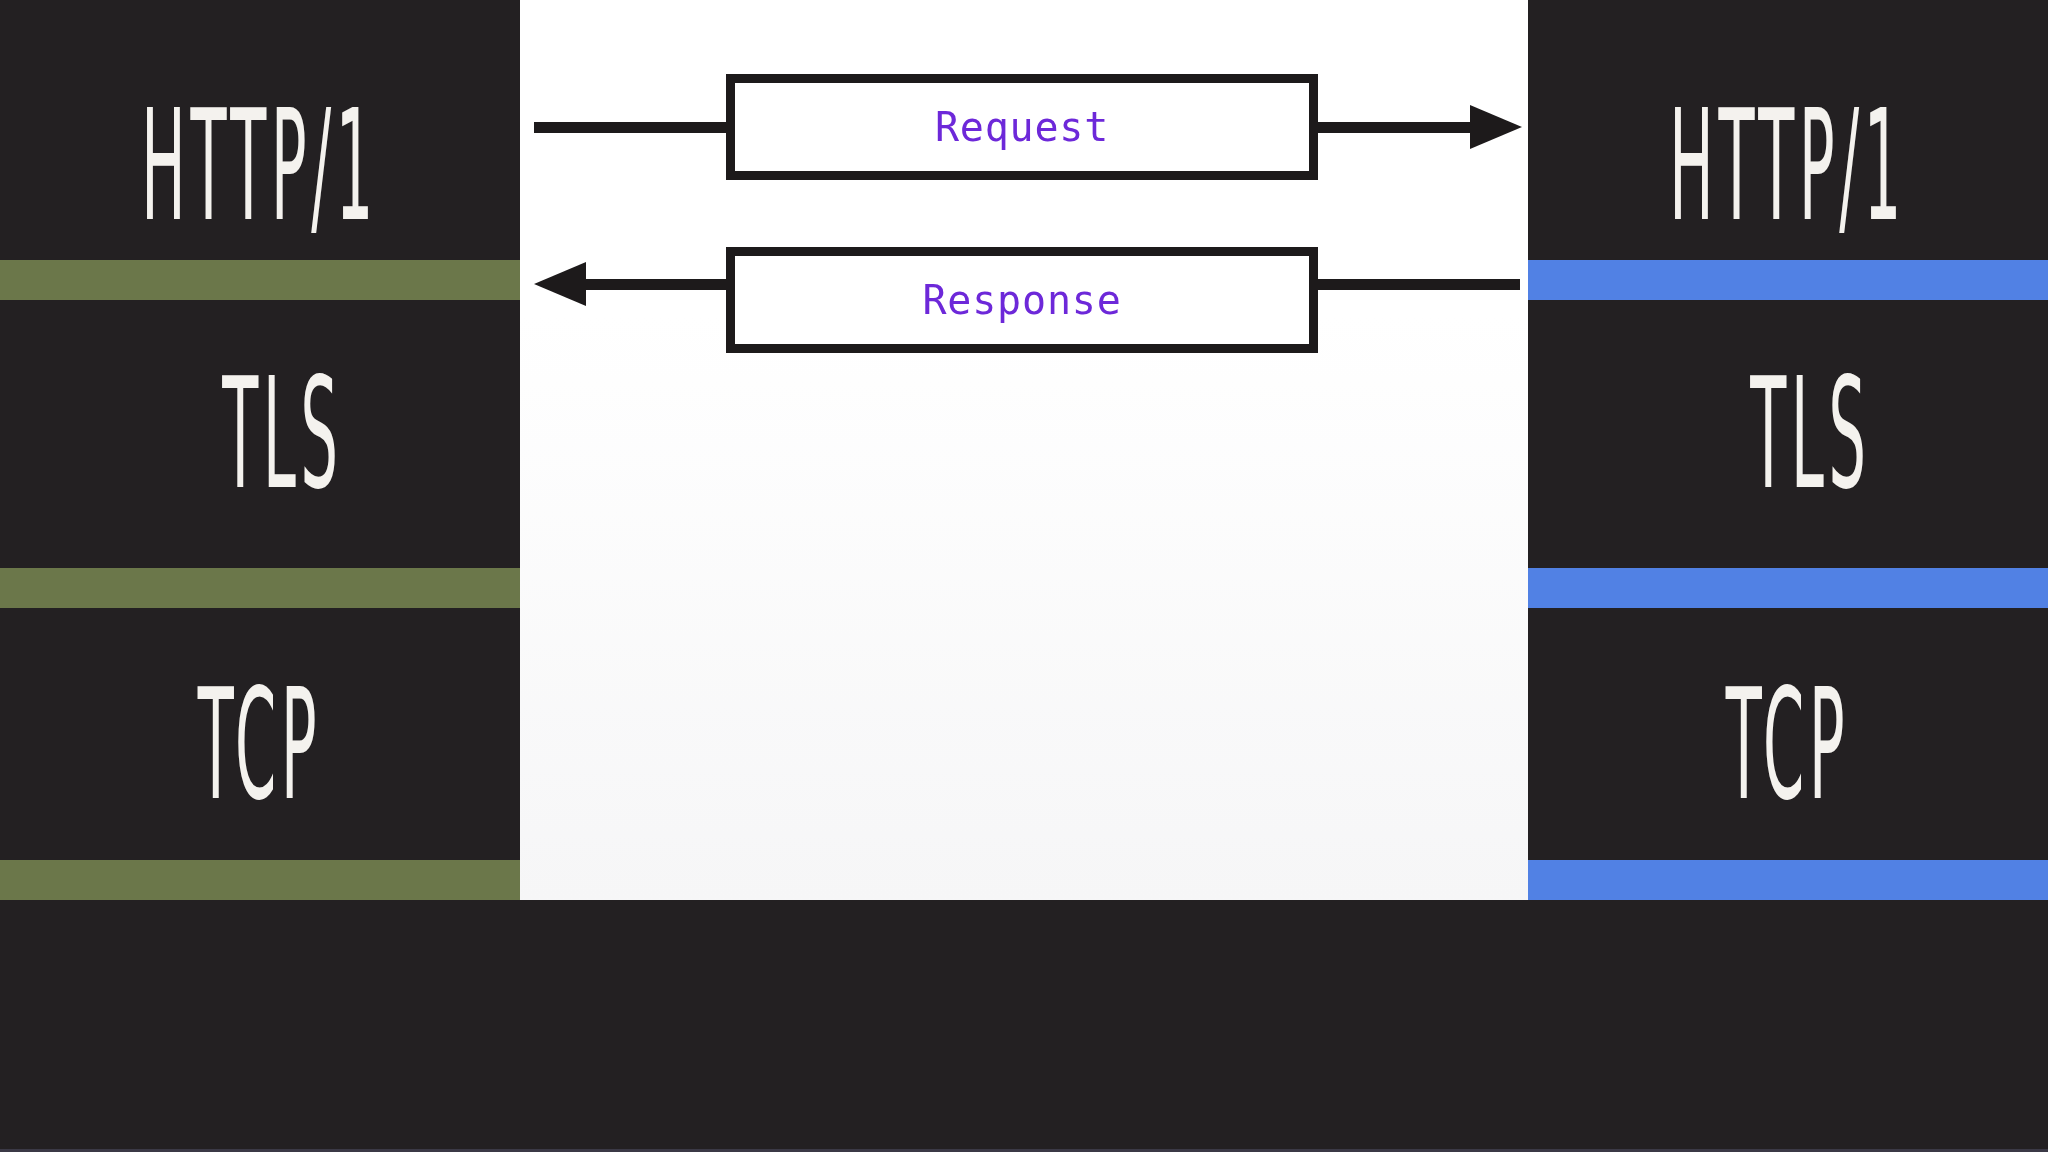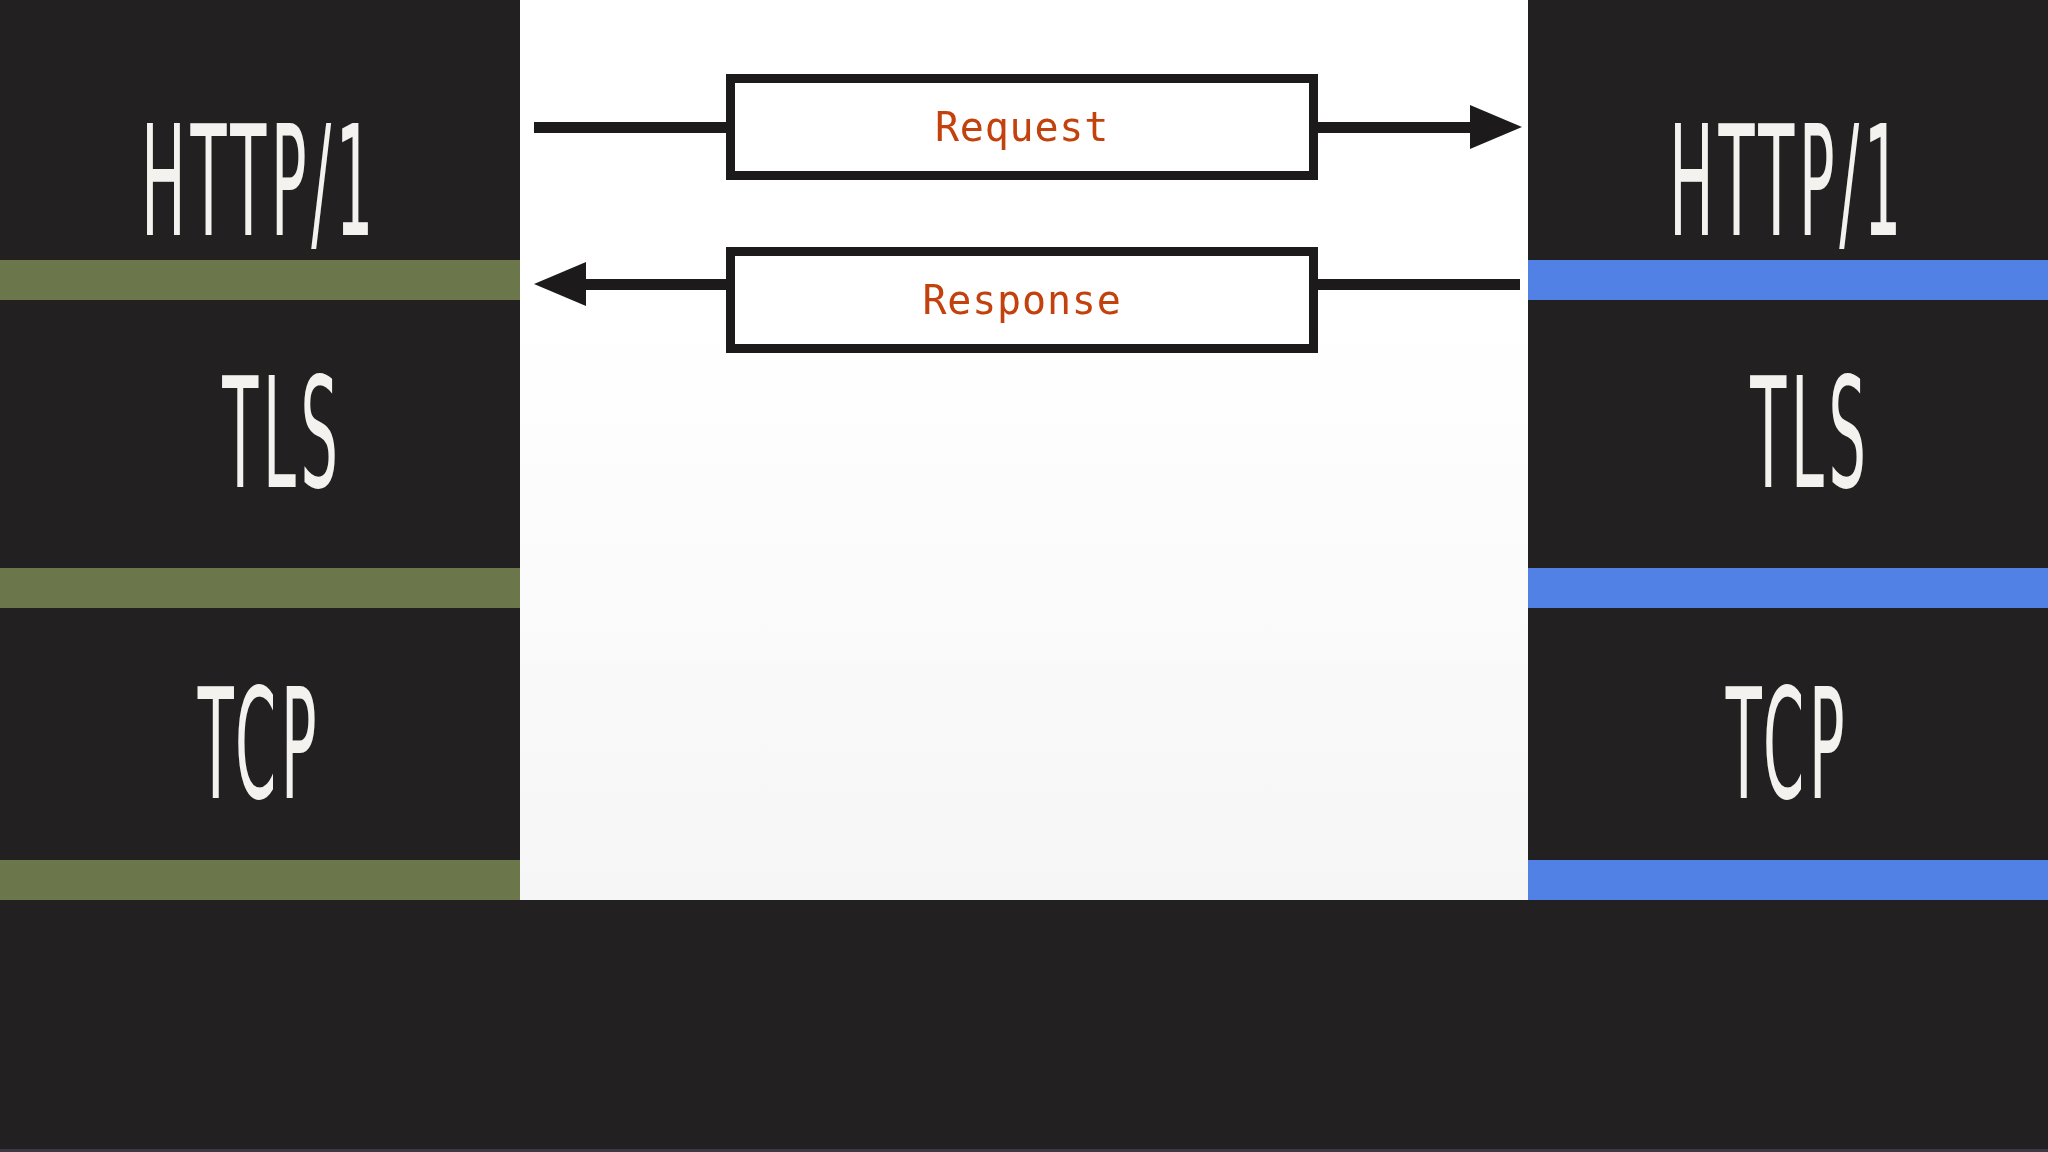--- a/index.html
+++ b/index.html
@@ -30,21 +30,21 @@
   .bar.y1{top:260px;}
   .bar.y2{top:568px;}
   .bar.y3{top:860px;}
   
   .row{
     position:absolute;display:flex;align-items:center;justify-content:center;
     pointer-events:none;
   }
   .row.left{left:0;width:520px;}
   .row.right{left:1528px;width:520px;}
-  .r-http{top:16px;height:332px;}
+  .r-http{top:0;height:332px;}
   .r-tls{top:300px;height:268px;padding-left:46px;}
   .r-tcp{top:608px;height:252px;}
   .r-ip{left:0;top:900px;width:2048px;height:252px;}
   .hand{
     display:inline-block;
     font-size:118px;
     font-weight:400;
     letter-spacing:0.08em;
     color:var(--c-text);
     transform:scale(0.5,1.3);
@@ -56,21 +56,21 @@
   
   .msgbox{
     position:absolute;left:726px;width:592px;height:106px;
     background:#ffffff;border:9px solid var(--c-stroke);
     display:flex;align-items:center;justify-content:center;
   }
   .msgbox.request{top:74px;}
   .msgbox.response{top:247px;}
   .msgtext{
     font-family:"DejaVu Sans Mono",monospace;
-    font-size:40px;color:#c2410c;letter-spacing:0.02em;
+    font-size:40px;color:#6d28d9;letter-spacing:0.02em;
   }
   
   .aline{position:absolute;height:11px;background:var(--c-stroke);}
   .req-l{left:534px;top:122px;width:192px;}
   .req-r{left:1318px;top:122px;width:154px;}
   .resp-l{left:586px;top:279px;width:140px;}
   .resp-r{left:1318px;top:279px;width:202px;}
   .ahead{position:absolute;width:0;height:0;}
   .head-right{
     left:1470px;top:105px;

